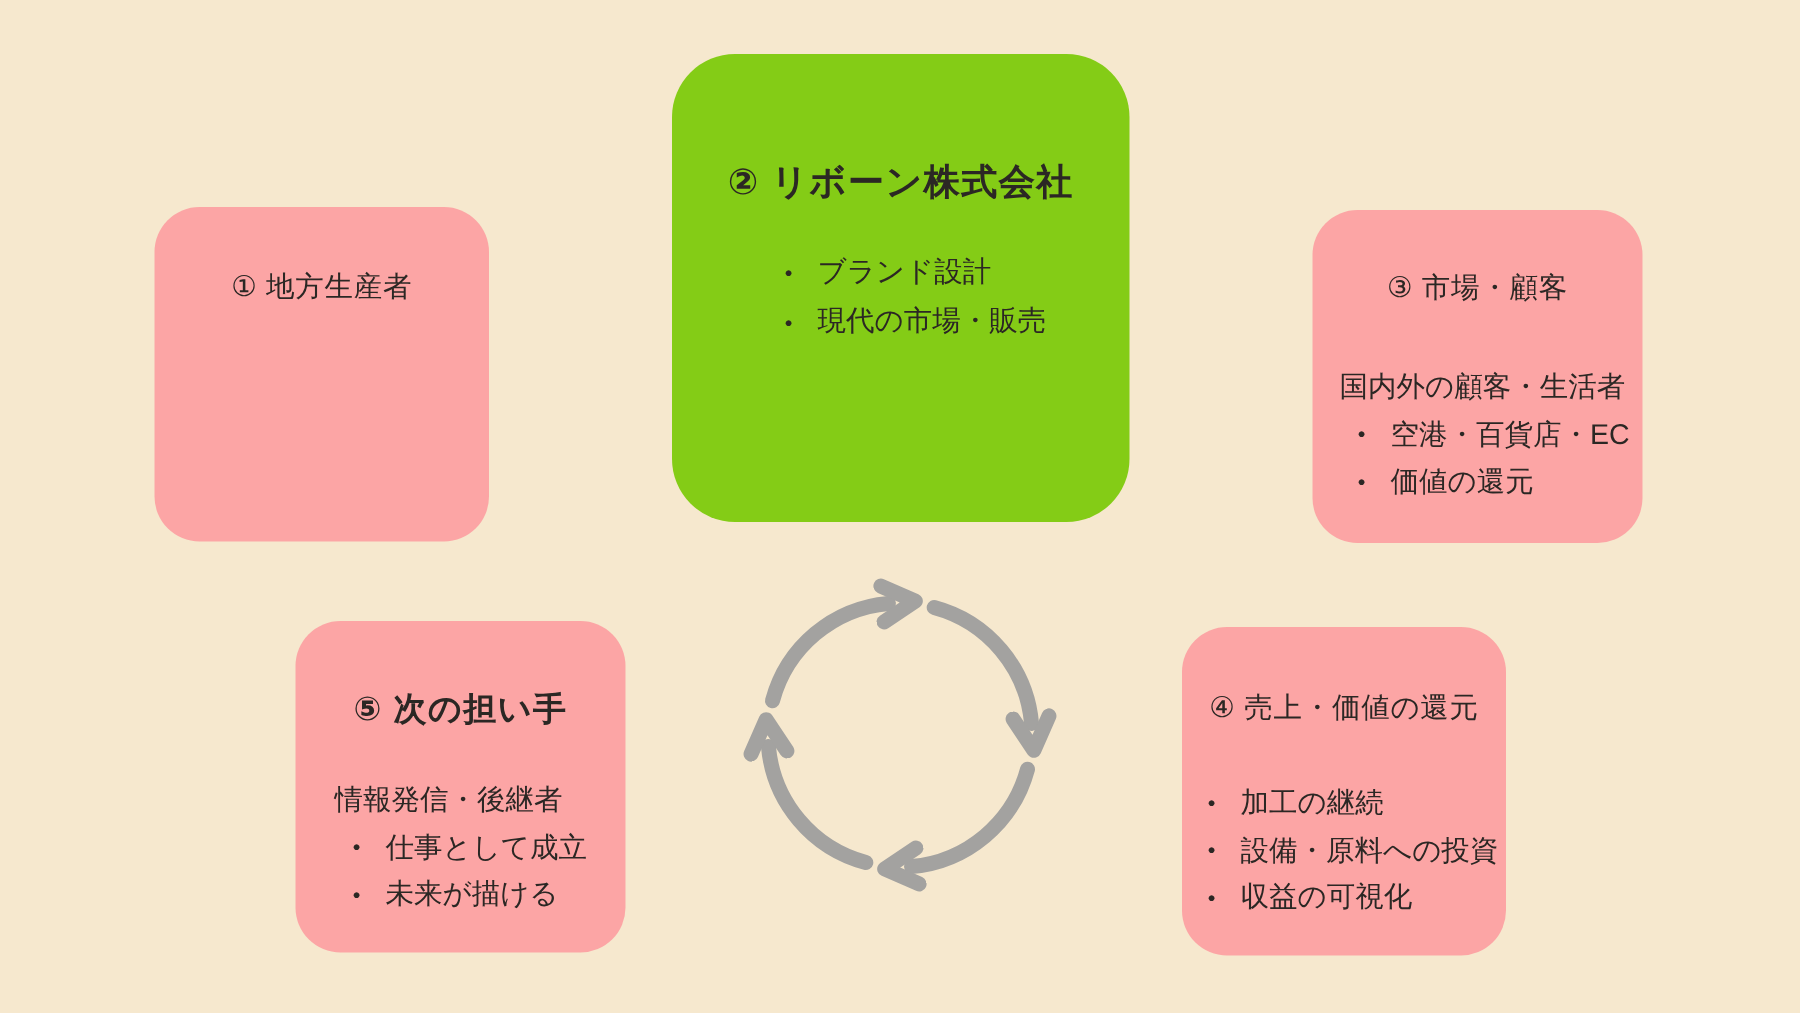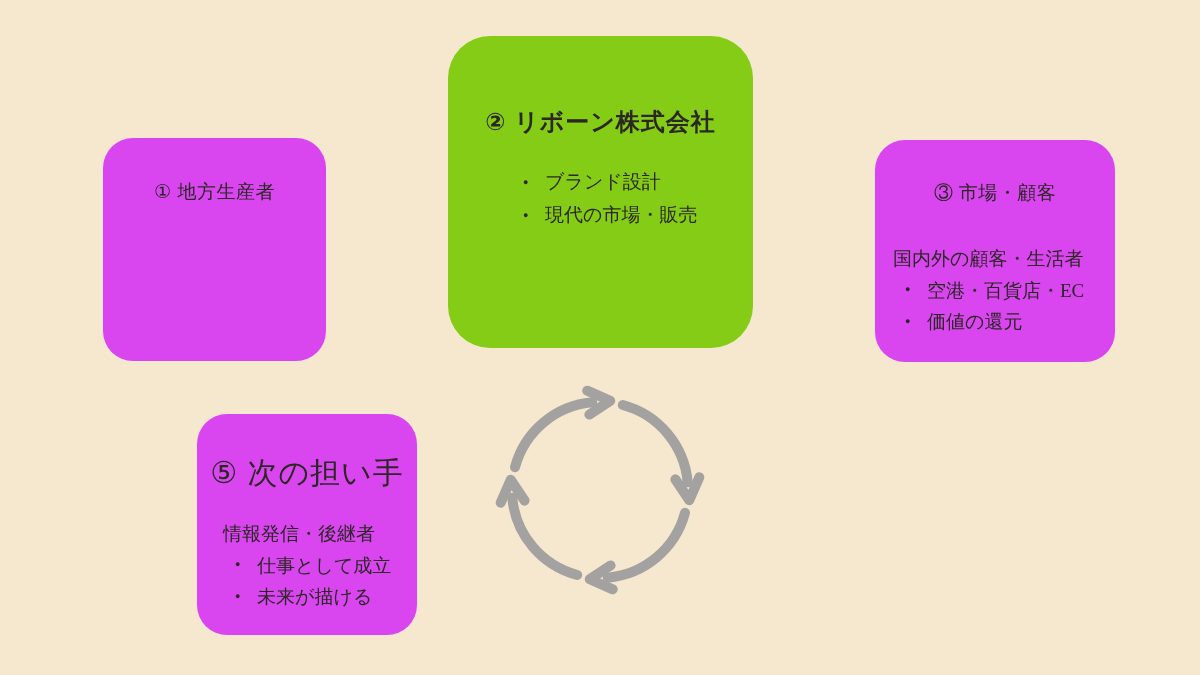--- a/index.html
+++ b/index.html
@@ -2,29 +2,29 @@
 <html><head>
 <meta charset="utf-8">
 <style>
   html,body { margin:0; padding:0; background:#f6e8ce; }
   .stage {
     position:relative; width:1200px; height:675px; overflow:hidden;
     background:#f6e8ce; color:#2b2724;
     font-family:"Liberation Sans","DejaVu Sans",sans-serif;
   }
   .card { position:absolute; box-sizing:border-box; }
-  .card.gray  { background:#d946ef; border-radius:30px; }
+  .card.gray  { background:#fca5a5; border-radius:30px; }
   .card.cream { background:#84cc16; border-radius:42px; }
 
   .ttl {
     margin:0; text-align:center; font-weight:400;
     font-size:19px; line-height:24px; white-space:nowrap; letter-spacing:0.5px;
   }
   .ttl.big { font-size:24px; line-height:30px; font-weight:700; letter-spacing:1px; }
-  .ttl.mid { font-size:30px; line-height:28px; font-weight:400; letter-spacing:1px; }
+  .ttl.mid { font-size:22px; line-height:28px; font-weight:700; letter-spacing:1px; }
 
   .clines { font-size:19px; line-height:31.5px; text-align:center; }
   .cline  { white-space:nowrap; }
   .lead   { font-size:19px; line-height:31.5px; white-space:nowrap; }
 
   ul.blist { margin:0; padding:0; list-style:none; font-size:19px; line-height:31.5px; }
   ul.blist li { position:relative; padding-left:22px; white-space:nowrap; }
   ul.blist li::before {
     content:"●"; position:absolute; left:0; top:50%;
     transform:translateY(-50%); font-size:9px;
@@ -34,21 +34,21 @@
   #box-producers { left:103px; top:138px; width:223px; height:223px; }
   #box-producers .ttl    { margin-top:42px; }
   #box-producers .clines { margin-top:39px; }
 
   
   #box-reborn { left:448px; top:36px; width:305px; height:312px; }
   #box-reborn .ttl   { margin-top:71px; }
   #box-reborn .blist { margin:29px 0 0 75px; line-height:32.5px; }
 
   
-  #box-market { left:875px; top:140px; width:240px; height:222px;font-family:Liberation Serif, serif; }
+  #box-market { left:875px; top:140px; width:220px; height:222px; }
   #box-market .ttl   { margin-top:41px; }
   #box-market .lead  { margin:38px 0 0 18px; }
   #box-market .blist { margin-left:30px; }
 
   
   #box-returns { left:788px; top:418px; width:216px; height:219px; }
   #box-returns .ttl   { margin-top:43px; }
   #box-returns .blist { margin:35px 0 0 17px; }
 
   
@@ -78,20 +78,28 @@
 
   <section class="card gray" id="box-market">
     <h3 class="ttl">③ 市場・顧客</h3>
     <div class="lead">国内外の顧客・生活者</div>
     <ul class="blist">
         <li>空港・百貨店・EC</li>
         <li>価値の還元</li>
       </ul>
   </section>
 
+  <section class="card gray" id="box-returns">
+    <h3 class="ttl">④ 売上・価値の還元</h3>
+    <ul class="blist">
+        <li>加工の継続</li>
+        <li>設備・原料への投資</li>
+        <li>収益の可視化</li>
+      </ul>
+  </section>
 
   <section class="card gray" id="box-successors">
     <h3 class="ttl mid">⑤ 次の担い手</h3>
     <div class="lead">情報発信・後継者</div>
     <ul class="blist">
         <li>仕事として成立</li>
         <li>未来が描ける</li>
       </ul>
   </section>
 

